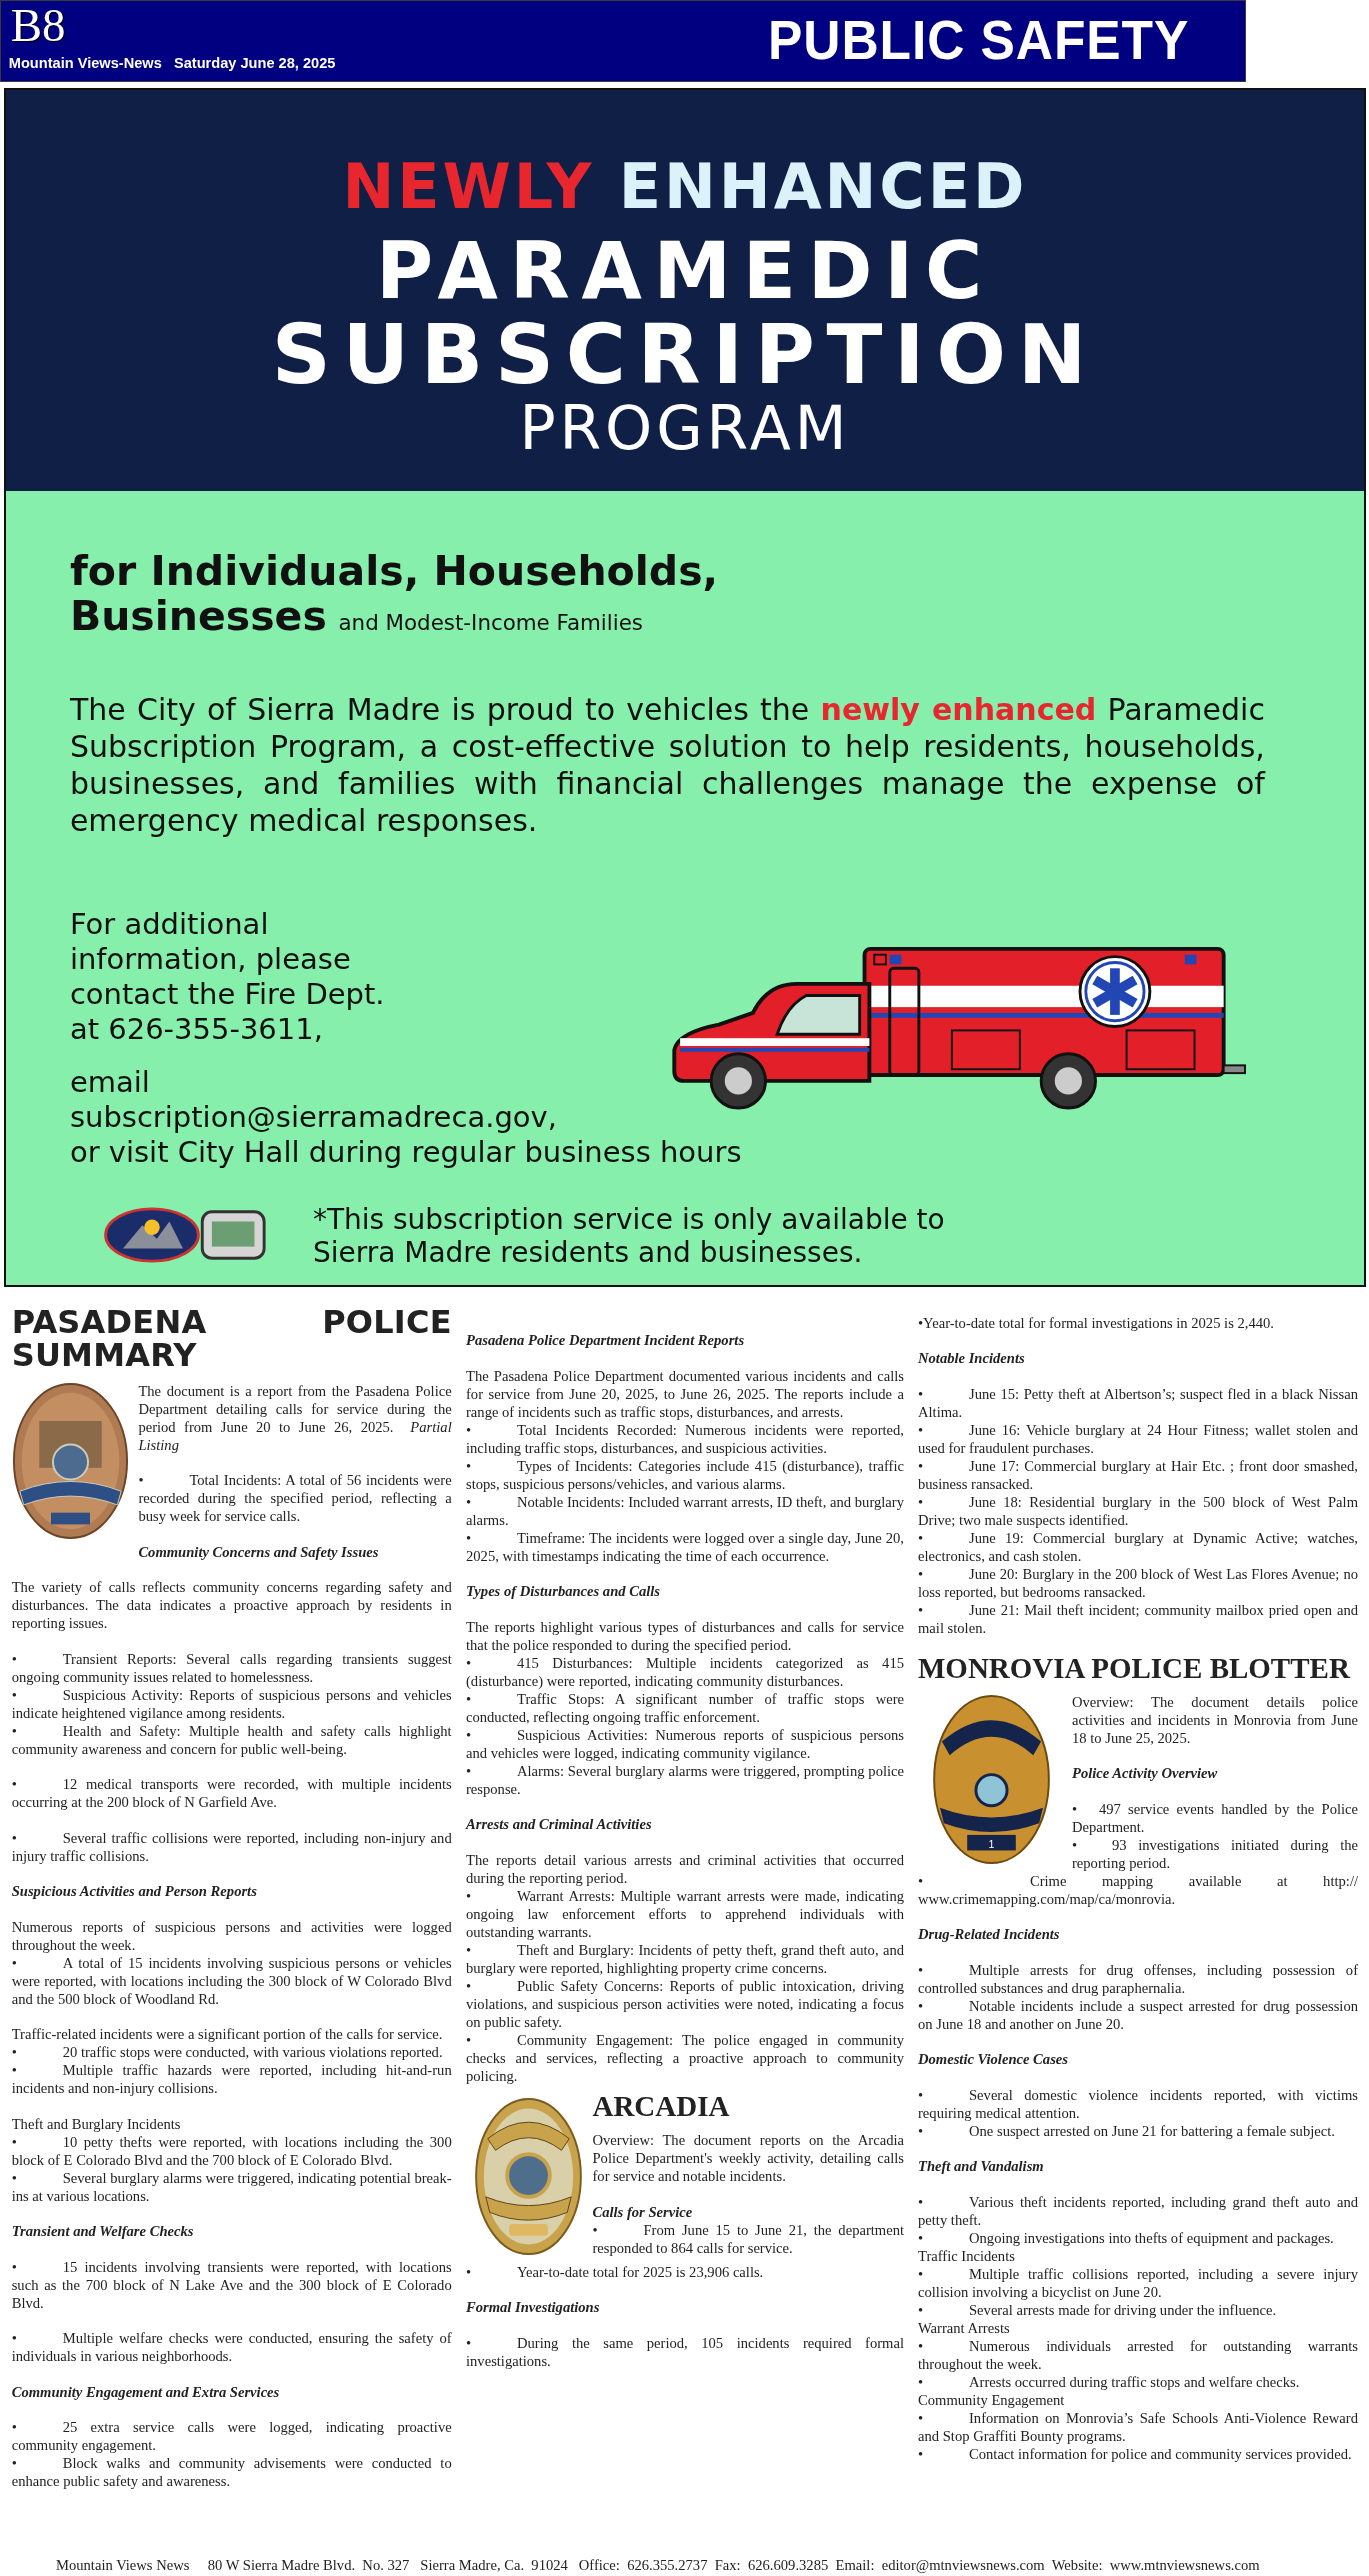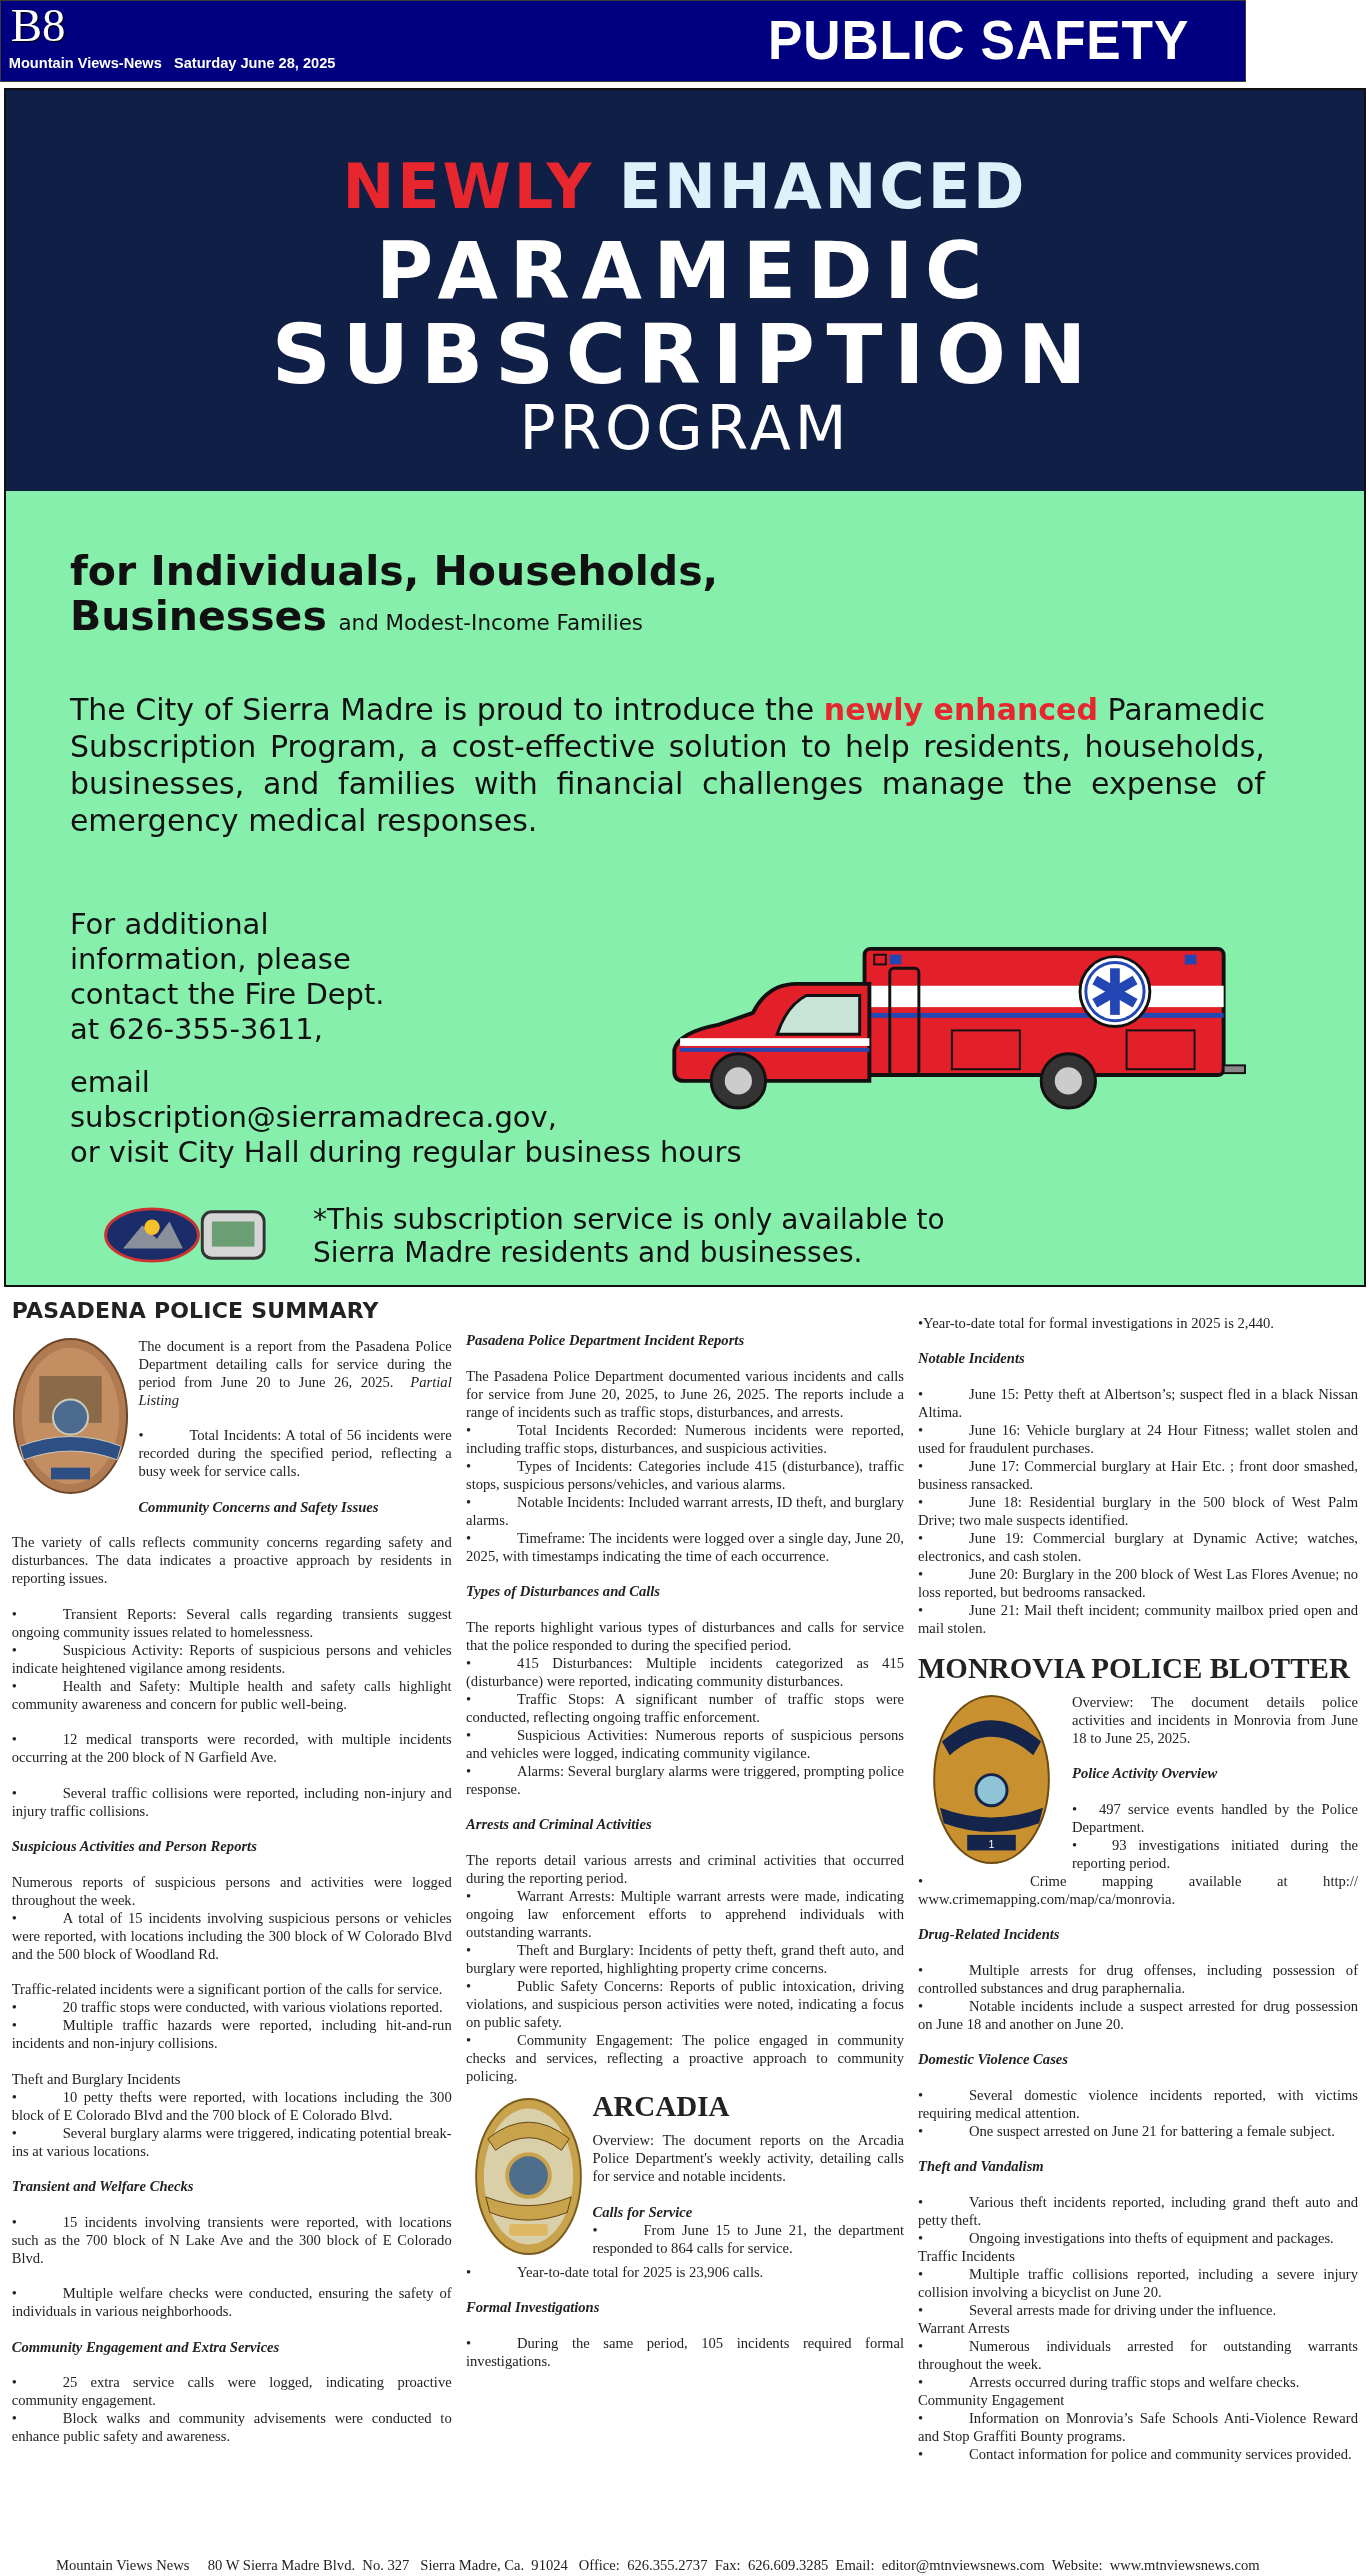--- a/index.html
+++ b/index.html
@@ -65,22 +65,22 @@
   .col1 { left: 11.7px; width: 440px; }
   .col2 { left: 466px; width: 438px; }
   .col3 { left: 918px; width: 440px; }
   .col p { margin: 0; }
   .col .sp { height: 17.5px; }
   .col .sub { font-style: italic; font-weight: bold; }
   .col .bullet { text-indent: 0; }
   .col .bullet .dot { display: inline-block; width: 51px; }
 
   .h-pasadena {
-    font-family: "DejaVu Sans", sans-serif; font-weight: bold; font-size: 22px;
-    color: #222; line-height: 33px; margin-top: 0px; margin-bottom: 9.7px; letter-spacing: 0.2px;
+    font-family: "DejaVu Sans", sans-serif; font-weight: bold; font-size: 32px;
+    color: #222; line-height: 33px; margin-top: 12px; margin-bottom: 9.7px; letter-spacing: 0.2px;
   }
   .h-serif { font-family: "Liberation Serif", serif; font-weight: bold; font-size: 29px; line-height: 33px; color: #222; }
 
   .badge { float: left; margin: 0 9.7px 5.8px 0; }
   .badge svg { display: block; }
 
   .footer {
     position: absolute; top: 2557px; left: 39px; width: 1331px;
     font-size: 14.6px; color: #222; white-space: pre; margin-left: 17px;
   }
@@ -104,21 +104,21 @@
     <div class="line3">SUBSCRIPTION</div>
     <div class="line4">PROGRAM</div>
   </div>
 
   <div class="ad-body">
     <div class="audience">
       <div>for Individuals, Households,</div>
       <div><span>Businesses</span><span class="small">and Modest-Income Families</span></div>
     </div>
 
-    <div class="intro"><span>The City of Sierra Madre is proud to introduce the </span><span class="hl">newly enhanced</span><span> Paramedic Subscription Program, a cost-effective solution to help residents, households, businesses, and families with financial challenges manage the expense of emergency medical responses.</span></div>
+    <div class="intro"><span>The City of Sierra Madre is proud to vehicles the </span><span class="hl">newly enhanced</span><span> Paramedic Subscription Program, a cost-effective solution to help residents, households, businesses, and families with financial challenges manage the expense of emergency medical responses.</span></div>
 
     <div class="contact">
       <div>For additional</div>
       <div>information, please</div>
       <div>contact the Fire Dept.</div>
       <div>at  626-355-3611,</div>
       <div class="gap"></div>
       <div>email</div>
       <div>subscription@sierramadreca.gov,</div>
       <div>or visit City Hall during regular business hours</div>

